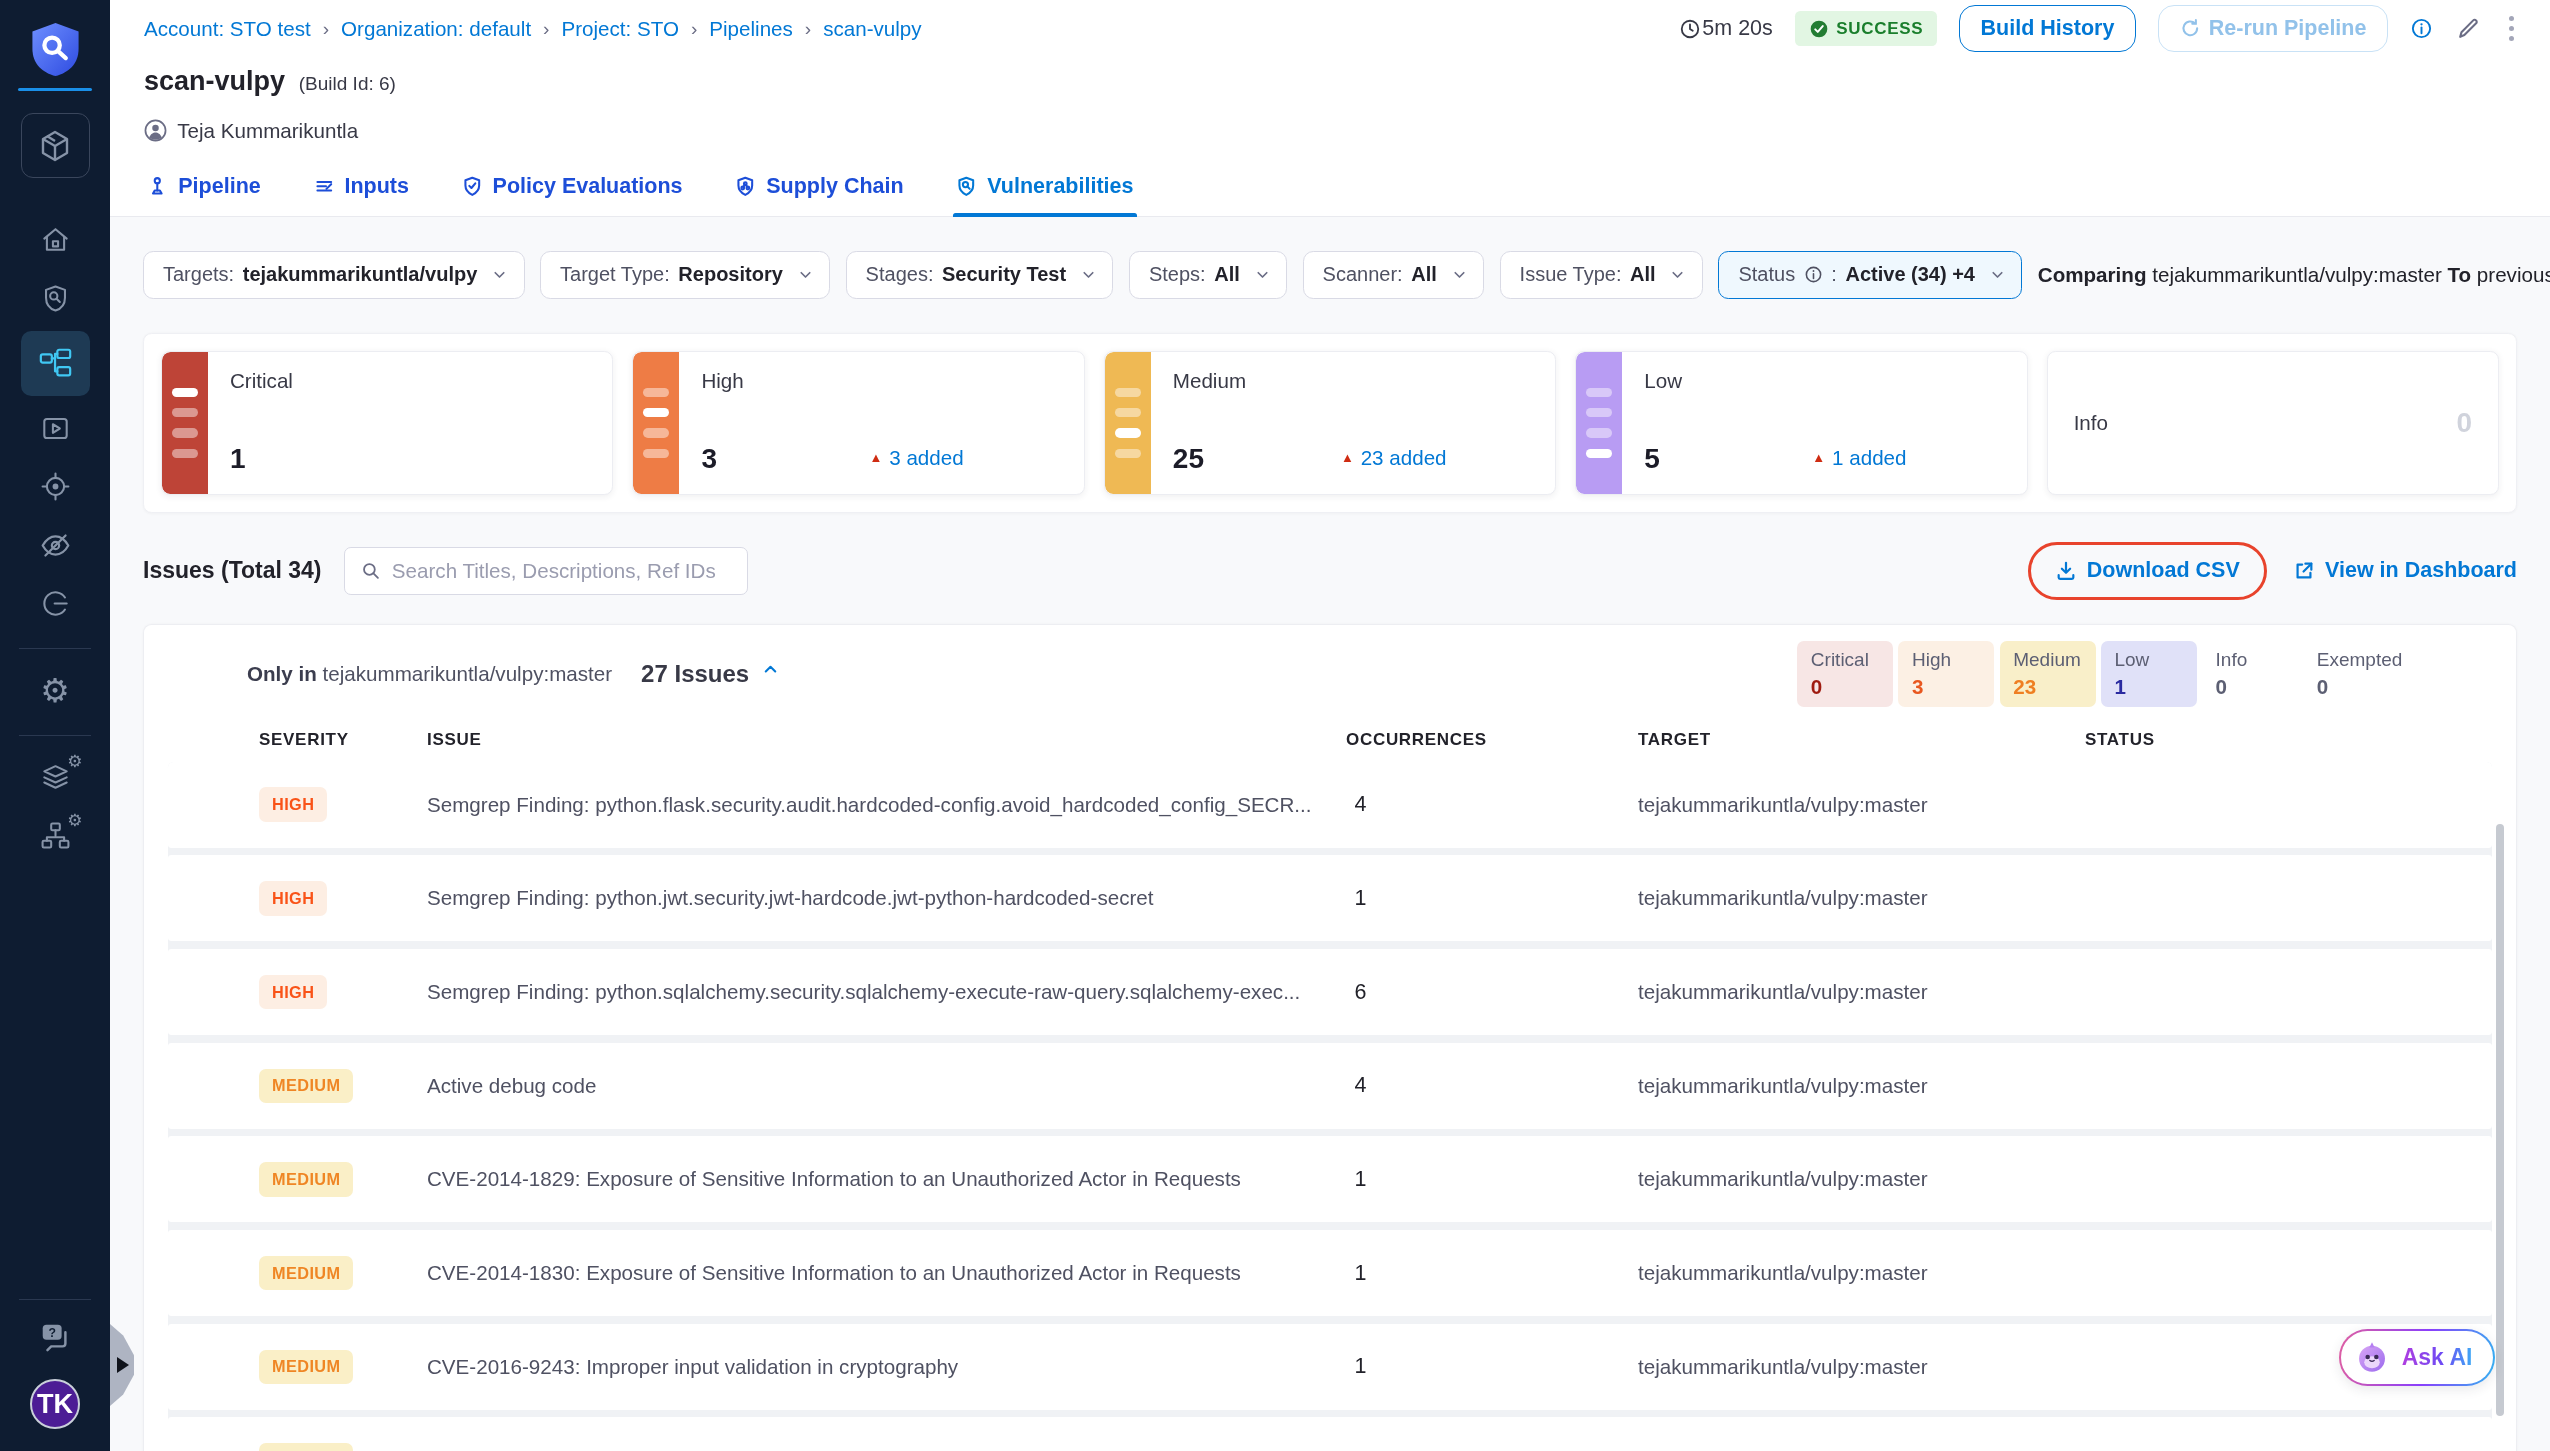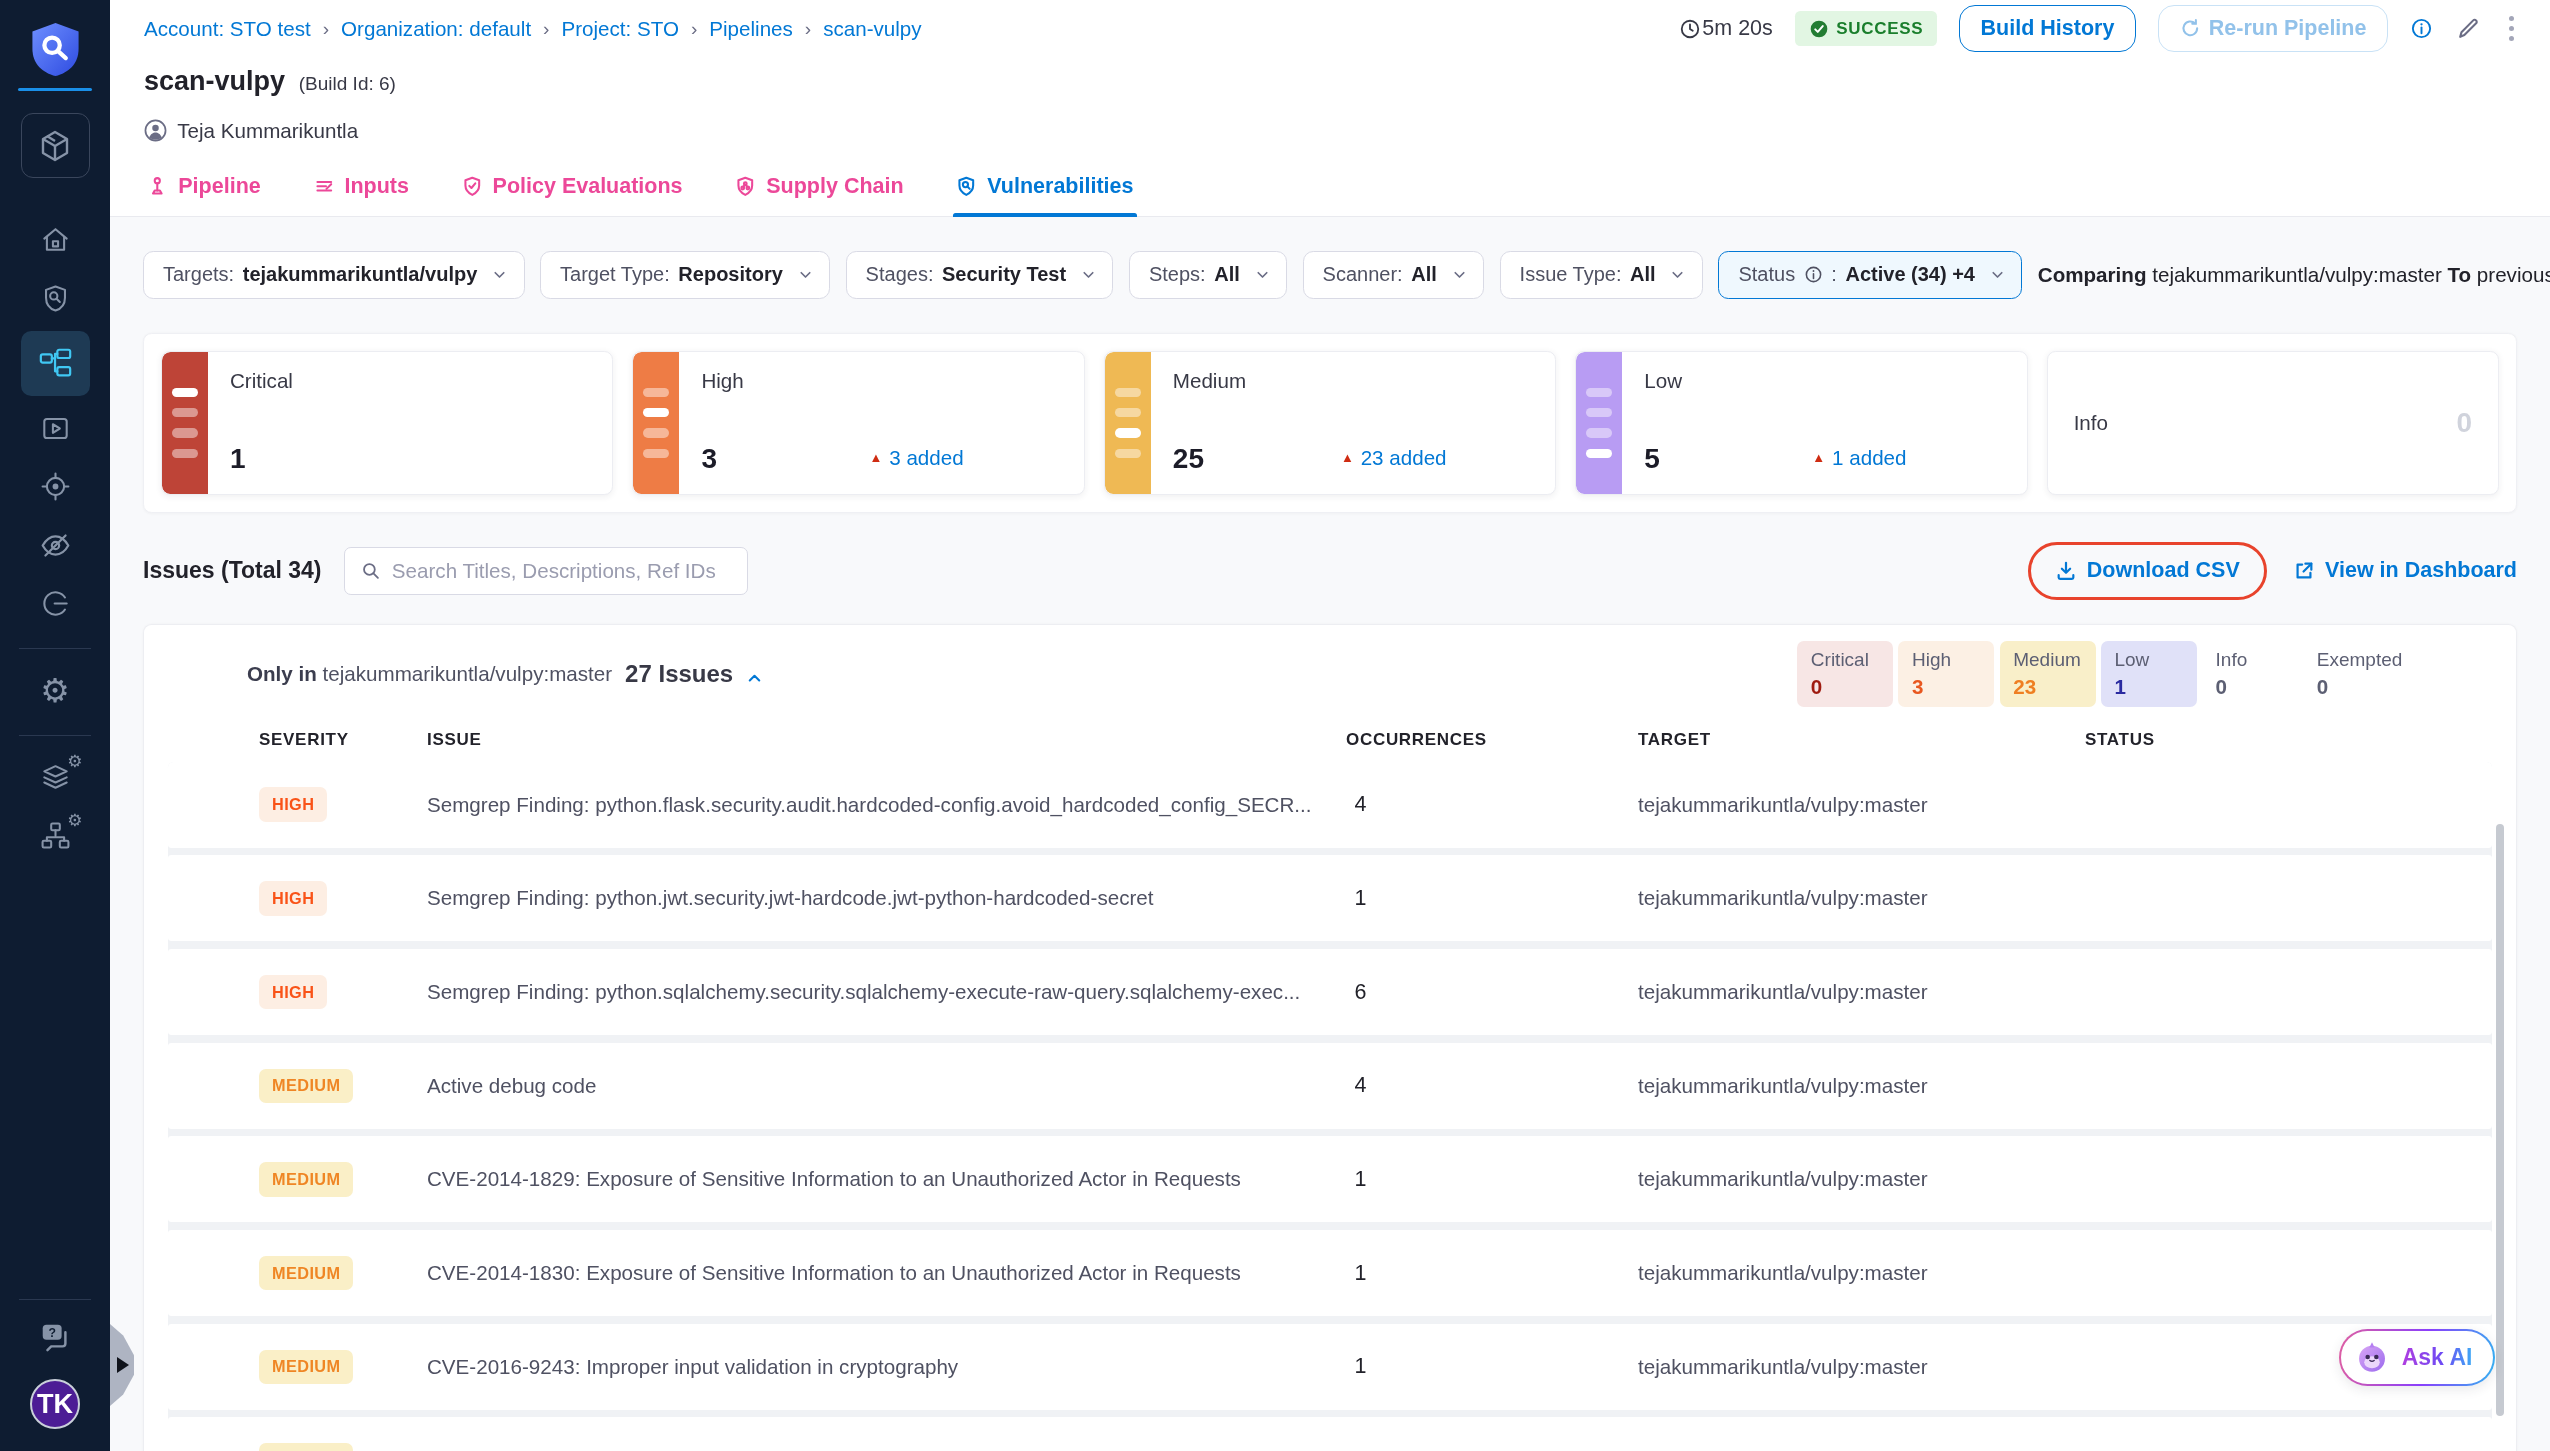--- a/index.html
+++ b/index.html
@@ -45,21 +45,21 @@
   .kebab { display:flex; flex-direction:column; gap:5.2px; padding:3.4px 6.9px; }
   .kebab i { width:5.2px; height:5.2px; border-radius:50%; background:#A3A6B8; }
 
   .title-row { padding:8.6px 34px 0; display:flex; align-items:baseline; gap:13.7px; }
   .page-title { font-size:27px; font-weight:bold; color:#22222A; }
   .build-id { font-size:19px; color:#383946; }
   .user-row { padding:22px 34px 0; display:flex; align-items:center; gap:10.3px; color:#383946; font-size:20.6px; }
   .user-row svg { color:#6B6D85; }
 
   .tabs { margin-top:26px; padding:0 34px; border-bottom:1.7px solid #E9EAEF; display:flex; gap:46px; }
-  .tab { display:flex; align-items:center; gap:10.3px; font-size:21.5px; font-weight:bold; color:#ec4899; padding:5.2px 3.4px 17px; cursor:pointer; position:relative; }
+  .tab { display:flex; align-items:center; gap:10.3px; font-size:21.5px; font-weight:bold; color:#1d4ed8; padding:5.2px 3.4px 17px; cursor:pointer; position:relative; }
   .tab.active { color:#0278D5; }
   .tab.active:after { content:""; position:absolute; left:0; right:0; bottom:-1.7px; height:4.3px; background:#0278D5; border-radius:2.6px 2.6px 0 0; }
 
   .content { flex:1; background:#F8F9FB; padding:34px 33px 0; position:relative; overflow:hidden; min-height:0; }
 
   
   .filters-row { display:flex; align-items:center; gap:15.5px; }
   .pill { height:48px; background:#fff; border:1.7px solid #D9DAE5; border-radius:10.3px; display:flex; align-items:center; gap:8.6px; padding:0 15.5px 0 19px; font-size:20px; cursor:pointer; white-space:nowrap; }
   .pill .lbl { color:#4F5162; }
   .pill .val { color:#22222A; font-weight:bold; }
@@ -91,21 +91,21 @@
   .search-box input::placeholder { color:#9A9CAF; }
   .issues-actions { margin-left:auto; display:flex; align-items:center; gap:26px; }
   .link-btn { display:flex; align-items:center; gap:10.3px; color:#0278D5; font-size:21.5px; font-weight:bold; cursor:pointer; white-space:nowrap; }
   .annotation-ring { border:3.4px solid #E8432C; border-radius:39px; padding:13.7px 24px; display:flex; align-items:center; }
 
   
   .table-panel { margin-top:24px; background:#fff; border-radius:8.6px 8.6px 0 0; border:0.9px solid #EDEEF2; border-bottom:none; box-shadow:0 0.9px 2.6px rgba(40,41,61,0.04); padding:15.5px 24px 0; position:relative; height:1030px; }
   .group-header { display:flex; align-items:center; padding-left:79px; height:67px; }
   .only-in { font-size:20.6px; color:#4F5162; }
   .only-in b { color:#3B3D4E; }
-  .group-count { margin-left:13px; font-size:24px; font-weight:bold; color:#383946; display:flex; align-items:flex-end; gap:12px; cursor:pointer; }
+  .group-count { margin-left:29px; font-size:24px; font-weight:bold; color:#383946; display:flex; align-items:flex-start; gap:12px; cursor:pointer; }
   .group-count .chev-up { color:#0278D5; display:flex; }
   .chips { margin-left:auto; margin-right:76px; display:flex; gap:5.2px; }
   .chip { min-width:96px; border-radius:6.9px; padding:8.6px 13.7px; cursor:pointer; }
   .chip .c-lbl { font-size:19px; color:#5C5F73; }
   .chip .c-val { font-size:20.6px; font-weight:bold; margin-top:3.4px; }
 
   .t-grid { display:grid; grid-template-columns:168px 919px 292px 447px 1fr; align-items:center; padding-left:91px; padding-right:26px; }
   .col-headers { margin-top:22px; font-size:17px; font-weight:bold; letter-spacing:0.7px; color:#22222A; }
   .rows { margin-top:12px; background:#F0F2F5; border-radius:5.2px; display:flex; flex-direction:column; gap:7.7px; overflow:hidden; }
   .row { background:#fff; border-radius:3.4px; height:86px; cursor:pointer; }

